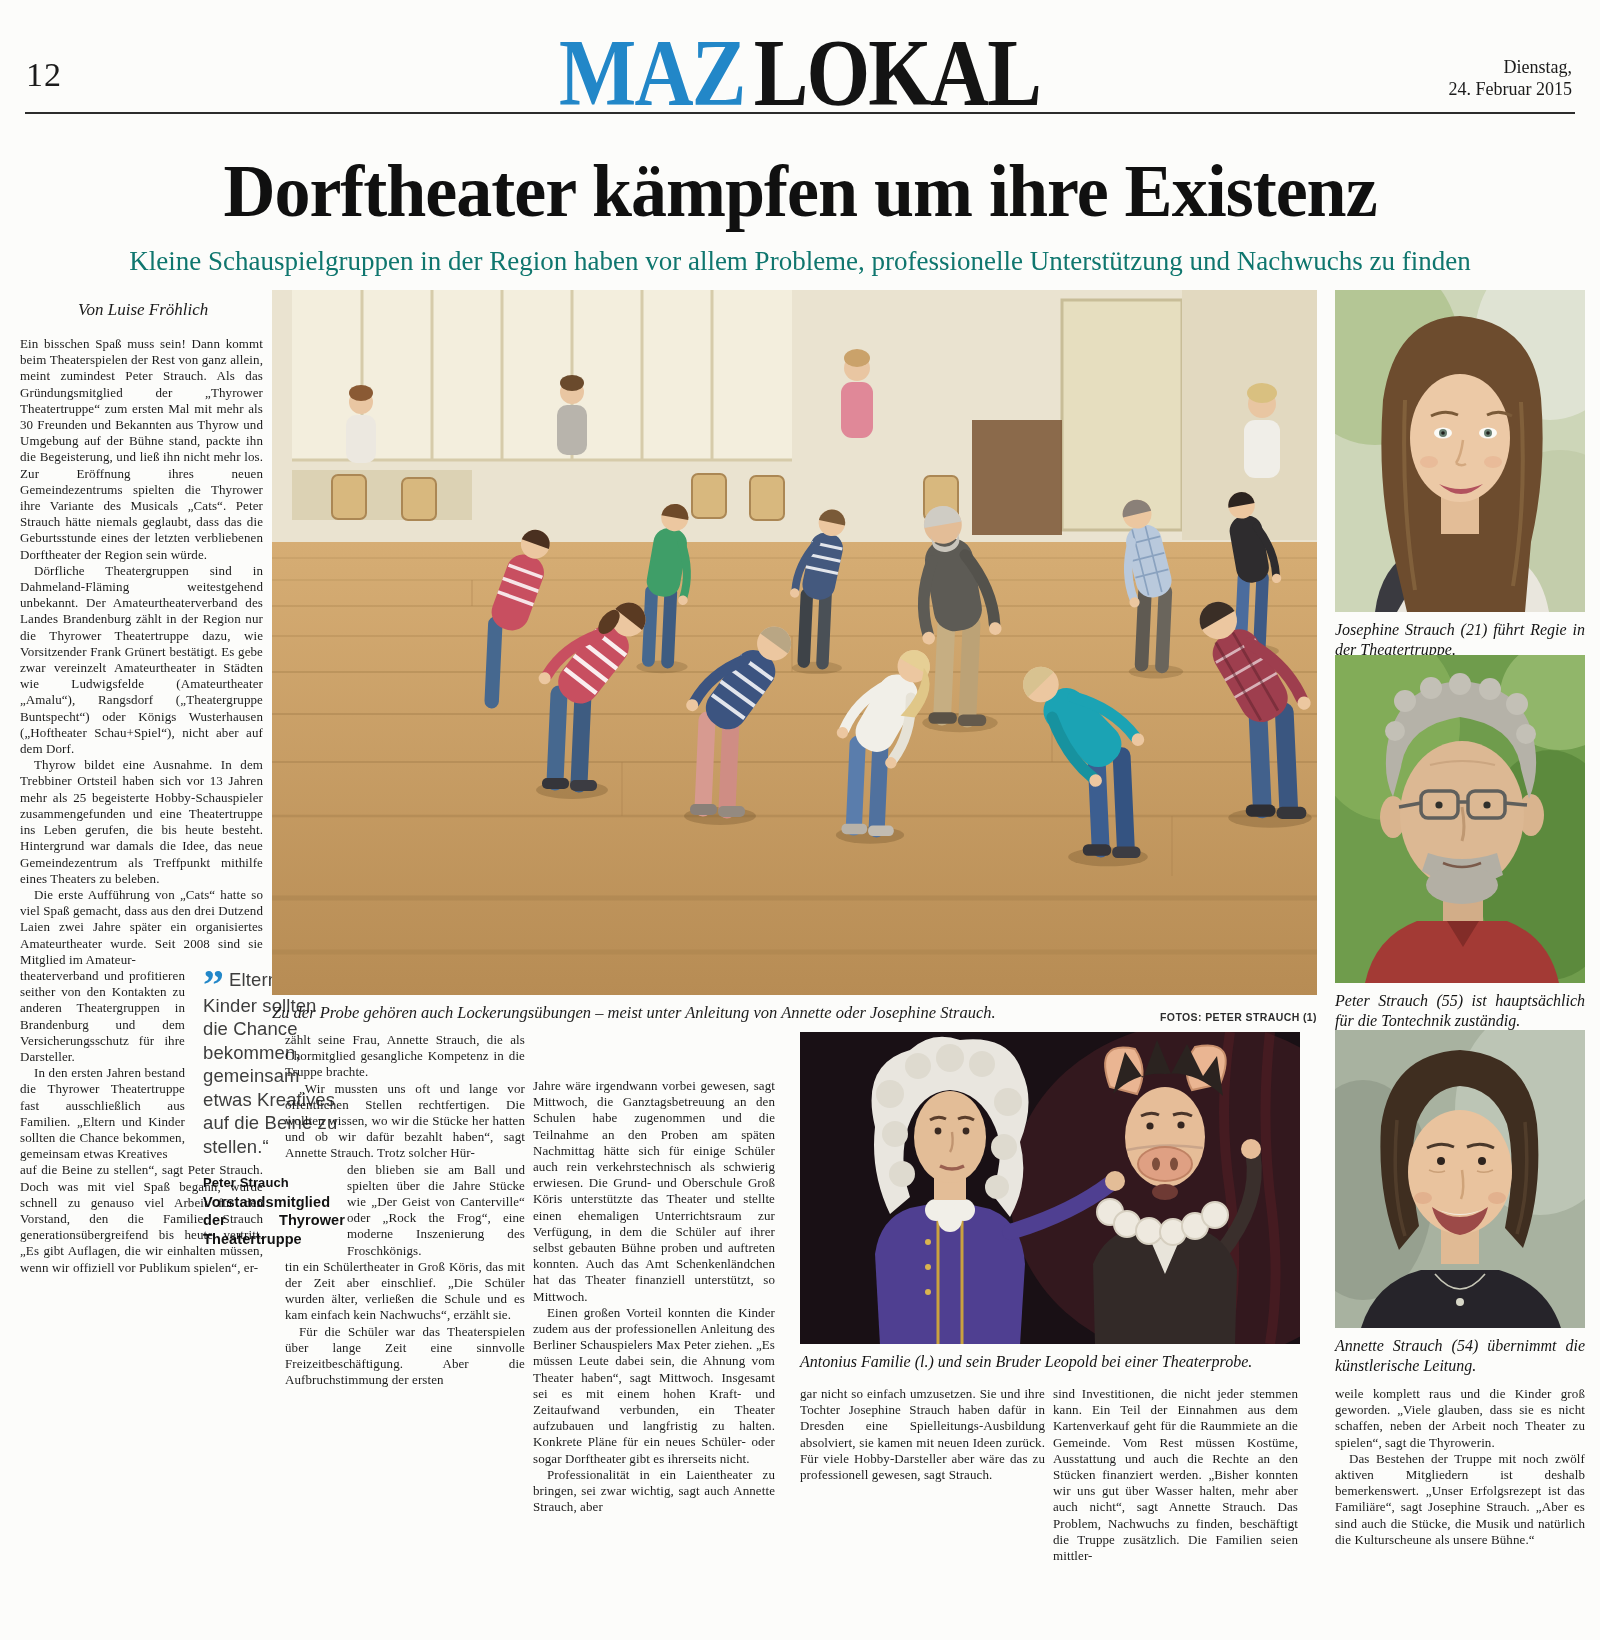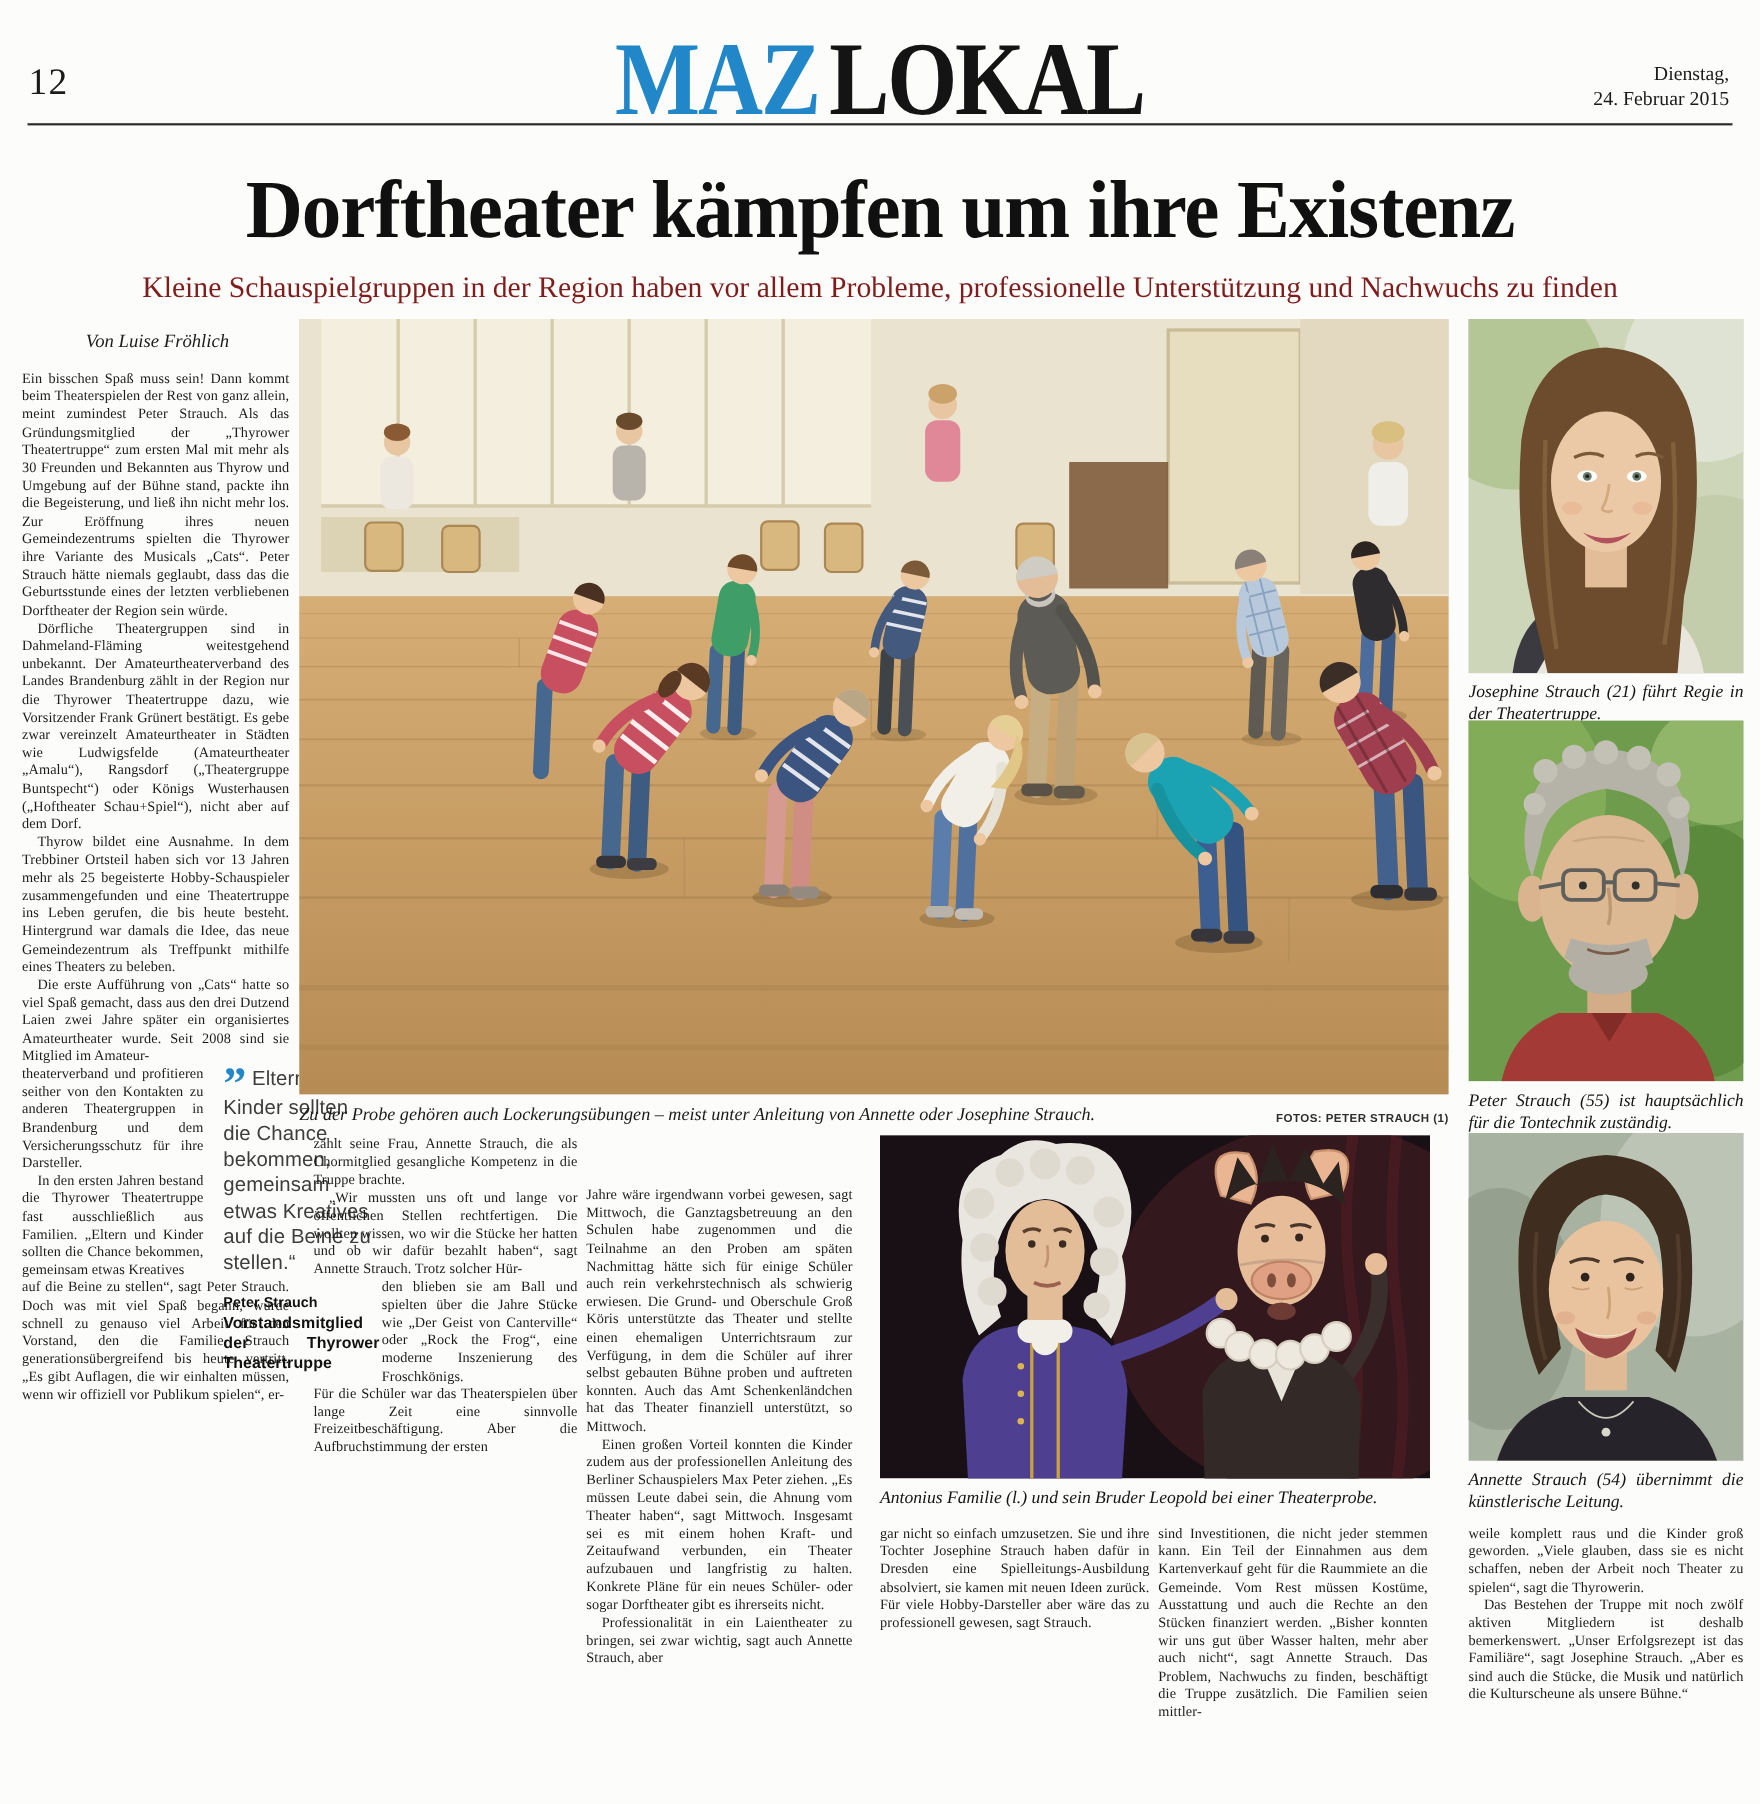--- a/index.html
+++ b/index.html
@@ -9,21 +9,21 @@
   .pagenum{font-size:34px;letter-spacing:1px;}
   .brandwrap{left:0;right:0;top:30px;text-align:center;}
   .brand{display:inline-block;font-size:88px;font-weight:bold;line-height:80px;
          transform:scale(.93,1.08);transform-origin:center top;letter-spacing:-2px;}
   .brand .maz{color:#2287c8;}
   .brand .lokal{color:#141414;margin-left:10px;}
   .dateblock{right:28px;top:56px;text-align:right;font-size:18px;line-height:22px;}
   .rule{border-top:2px solid #2c2c2c;height:0;}
   .headline{left:0;right:0;top:148px;text-align:center;font-size:72px;font-weight:bold;
             letter-spacing:-1px;color:#101010;transform:scaleY(1.04);transform-origin:top;}
-  .subhead{left:0;right:0;top:246px;text-align:center;font-size:27px;color:#7f1d1d;}
+  .subhead{left:0;right:0;top:246px;text-align:center;font-size:27px;color:#0f766e;}
   .byline{left:78px;top:300px;font-style:italic;font-size:17px;}
   .bodycol{font-size:13px;line-height:16.2px;text-align:justify;letter-spacing:.1px;}
   .bodycol p{margin:0;}
   .bodycol p + p{text-indent:14px;}
   .pq-row{position:relative;}
   .narrowseg{width:165px;}
   .pullquote{position:absolute;left:183px;top:0;width:142px;font-family:"Liberation Sans",sans-serif;}
   .pq-text{font-size:18.5px;line-height:23.5px;color:#3d3d3d;text-align:left;}
   .pq-mark{color:#2287c8;font-family:"Liberation Serif",serif;font-weight:bold;font-size:42px;
            line-height:18px;vertical-align:-13px;margin-right:5px;}
@@ -394,20 +394,21 @@
 
 <div class="abs bodycol" style="left:285px;top:1032px;width:240px;">
   <div>
       <p>zählt seine Frau, Annette Strauch, die als Chormitglied gesangliche Kompetenz in die Truppe brachte.</p>
       <p>„Wir mussten uns oft und lange vor öffentlichen Stellen rechtfertigen. Die wollten wissen, wo wir die Stücke her hatten und ob wir dafür bezahlt haben“, sagt Annette Strauch. Trotz solcher Hür-</p>
     </div>
   <div style="margin-left:62px;width:178px;">
       <p>den blieben sie am Ball und spielten über die Jahre Stücke wie „Der Geist von Canterville“ oder „Rock the Frog“, eine moderne Inszenierung des Froschkönigs.</p>
     </div>
   <div>
+      <p>tin ein Schülertheater in Groß Köris, das mit der Zeit aber einschlief. „Die Schüler wurden älter, verließen die Schule und es kam einfach kein Nachwuchs“, erzählt sie.</p>
       <p>Für die Schüler war das Theaterspielen über lange Zeit eine sinnvolle Freizeitbeschäftigung. Aber die Aufbruchstimmung der ersten</p>
     </div>
 </div>
 
 <div class="abs bodycol" style="left:533px;top:1078px;width:242px;">
     <p>Jahre wäre irgendwann vorbei gewesen, sagt Mittwoch, die Ganztagsbetreuung an den Schulen habe zugenommen und die Teilnahme an den Proben am späten Nachmittag hätte sich für einige Schüler auch rein verkehrstechnisch als schwierig erwiesen. Die Grund- und Oberschule Groß Köris unterstützte das Theater und stellte einen ehemaligen Unterrichtsraum zur Verfügung, in dem die Schüler auf ihrer selbst gebauten Bühne proben und auftreten konnten. Auch das Amt Schenkenländchen hat das Theater finanziell unterstützt, so Mittwoch.</p>
     <p>Einen großen Vorteil konnten die Kinder zudem aus der professionellen Anleitung des Berliner Schauspielers Max Peter ziehen. „Es müssen Leute dabei sein, die Ahnung vom Theater haben“, sagt Mittwoch. Insgesamt sei es mit einem hohen Kraft- und Zeitaufwand verbunden, ein Theater aufzubauen und langfristig zu halten. Konkrete Pläne für ein neues Schüler- oder sogar Dorftheater gibt es ihrerseits nicht.</p>
     <p>Professionalität in ein Laientheater zu bringen, sei zwar wichtig, sagt auch Annette Strauch, aber</p>
   </div>
 

